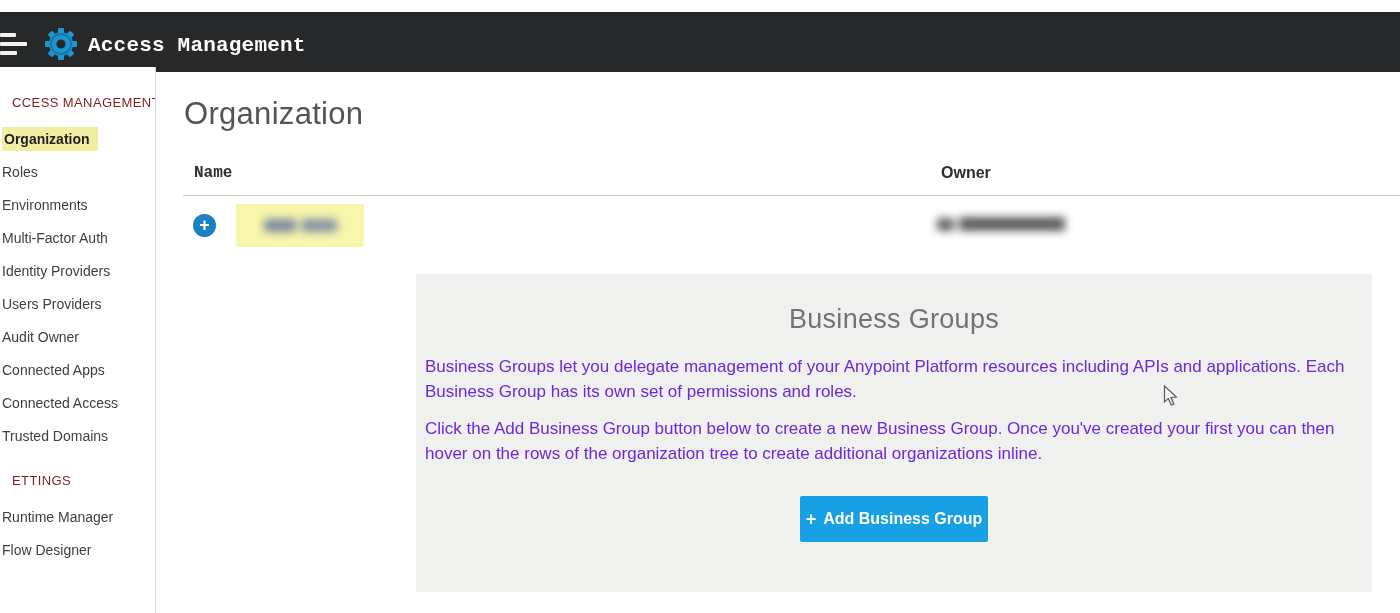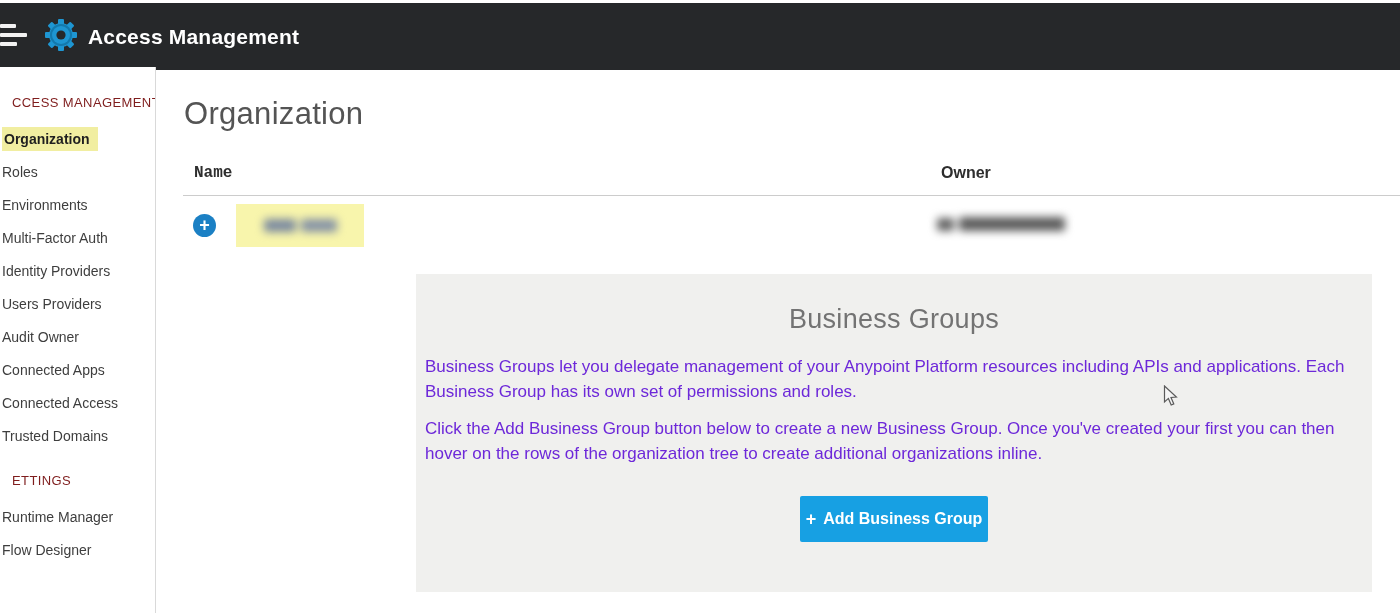--- a/index.html
+++ b/index.html
@@ -5,22 +5,22 @@
   * { margin:0; padding:0; box-sizing:border-box; }
   html,body { background:#fff; }
   .page {
     position:relative; width:1400px; height:613px; overflow:hidden;
     background:#ffffff; font-family:"Liberation Sans", sans-serif;
     color:#3d3d3d;
   }
 
   
   .topbar {
-    position:absolute; left:0; top:3px; width:1400px; height:67px;
-    background:#26282a; display:flex; align-items:center;
+    position:absolute; left:0; top:12px; width:1400px; height:60px;
+    background:#26282a; display:flex; align-items:center;font-family:Liberation Mono, monospace;
   }
   .hamburger { position:absolute; left:0; top:20px; width:30px; height:24px; cursor:pointer; }
   .hamburger .bar { position:absolute; left:0; height:4px; background:#f2f2f2; border-radius:1px; }
   .hamburger .b1 { top:1px;  width:16px; }
   .hamburger .b2 { top:10px; width:27px; }
   .hamburger .b3 { top:19px; width:17px; }
   .logo { position:absolute; left:43px; top:14px; width:36px; height:36px; }
   .topbar-title {
     position:absolute; left:88px; top:0; height:67px; line-height:67px;
     color:#ffffff; font-size:21px; font-weight:bold; letter-spacing:0.2px;

